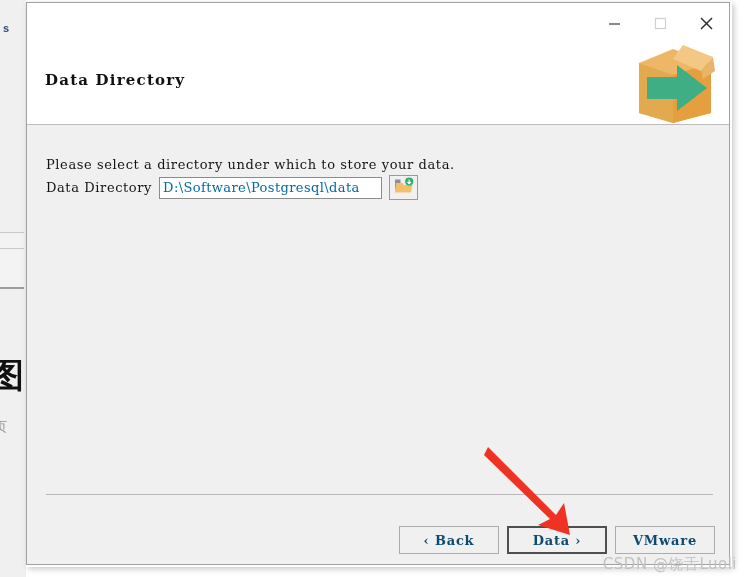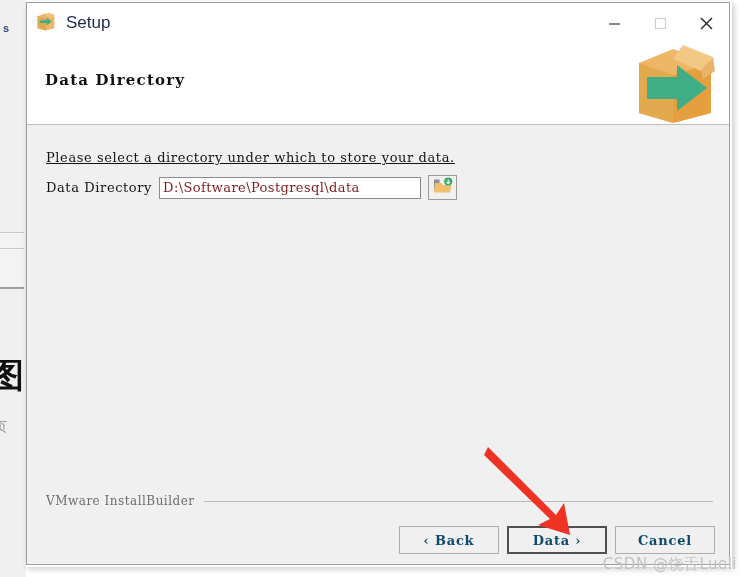--- a/index.html
+++ b/index.html
@@ -169,52 +169,51 @@
 
   
   #content-pane {
     flex: 1 1 auto;
     background: #f0f0f0;
     position: relative;
   }
   #instruction-text {
     position: absolute;
     left: 19px;
-    top: 25px;
+    top: 32px;
     font-family: "DejaVu Serif", serif;
     font-size: 13px;
     letter-spacing: 0.6px;
     color: #141414;
     white-space: nowrap;
-    text-decoration: underline;
   }
   #data-directory-row {
     position: absolute;
     left: 19px;
     top: 50px;
     display: flex;
     align-items: center;
     gap: 7px;
   }
   #data-directory-label {
     font-family: "DejaVu Serif", serif;
     font-size: 13px;
     letter-spacing: 0.6px;
     color: #141414;
     white-space: nowrap;
   }
   #data-directory-input {
-    width: 262px;
+    width: 223px;
     height: 22px;
     border: 1px solid #8c8c8c;
     background: #ffffff;
     font-family: "DejaVu Serif", serif;
     font-size: 13px;
     letter-spacing: 0.4px;
-    color: #7f1d1d;
+    color: #0369a1;
     padding: 0 3px;
     box-sizing: border-box;
     outline: none;
   }
   #browse-button {
     width: 29px;
     height: 25px;
     border: 1px solid #9a9a9a;
     background: #f0f0f0;
     display: flex;
@@ -316,31 +315,20 @@
   <div id="bg-line-c"></div>
   <div id="bg-frag-cjk-big">图</div>
   <div id="bg-frag-cjk-small">页</div>
 </div>
 
 <div id="window-shadow"></div>
 
 <div id="setup-window">
 
   <div id="title-bar">
-    <div id="title-bar-left">
-      <span>
-        <svg width="22" height="22" viewBox="0 0 22 22">
-          <path d="M2.6 6.2 L11 3.2 L19.4 6.2 L19.4 18.2 L11 20.6 L2.6 18.2 Z" fill="#eeb767"></path>
-          <path d="M2.6 6.2 L11 8.8 L11 20.6 L2.6 18.2 Z" fill="#e0a84f"></path>
-          <path d="M13.6 2.6 L19.8 5.0 L16.6 8.0 L10.6 5.6 Z" fill="#f2c57f"></path>
-          <path d="M5.2 10.2 L11.6 10.2 L11.6 7.6 L16.8 11.6 L11.6 15.6 L11.6 13.0 L5.2 13.0 Z" fill="#3fae84"></path>
-        </svg>
-      </span>
-      <span id="app-title">Setup</span>
-    </div>
     <div id="window-controls">
       <div class="win-ctrl" id="minimize-button">
         <svg width="13" height="13" viewBox="0 0 13 13">
           <line x1="1" y1="7" x2="12" y2="7" stroke="#3a3a3a" stroke-width="1.2"></line>
         </svg>
       </div>
       <div class="win-ctrl" id="maximize-button">
         <svg width="13" height="13" viewBox="0 0 13 13">
           <rect x="1.5" y="1.5" width="10" height="10" fill="none" stroke="#cfcfcf" stroke-width="1.2"></rect>
         </svg>
@@ -381,27 +369,26 @@
             <circle cx="15.2" cy="4.6" r="4.1" fill="#2fae6d"></circle>
             <path d="M15.2 2.4 L15.2 6.4 M13.4 4.8 L15.2 6.7 L17 4.8" stroke="#ffffff" stroke-width="1.1" fill="none"></path>
           </svg>
         </span>
       </button>
     </div>
   </div>
 
   <div id="footer-area">
     <div id="footer-brand-row">
-      <span id="footer-brand">VMware InstallBuilder</span>
       <span id="footer-rule"></span>
     </div>
     <div id="button-bar">
       <button class="dlg-button" id="back-button">‹ Back</button>
       <button class="dlg-button is-default" id="next-button">Data ›</button>
-      <button class="dlg-button" id="cancel-button">Cancel</button>
+      <button class="dlg-button" id="cancel-button">VMware</button>
     </div>
   </div>
 
 </div>
 
 <div id="annotation-arrow">
   <svg width="120" height="100" viewBox="0 0 120 100">
     <path d="M4 4 L72 72 L80 60 L86 92 L54 82 L66 76 L0 12 Z" fill="#ee3224"></path>
   </svg>
 </div>

